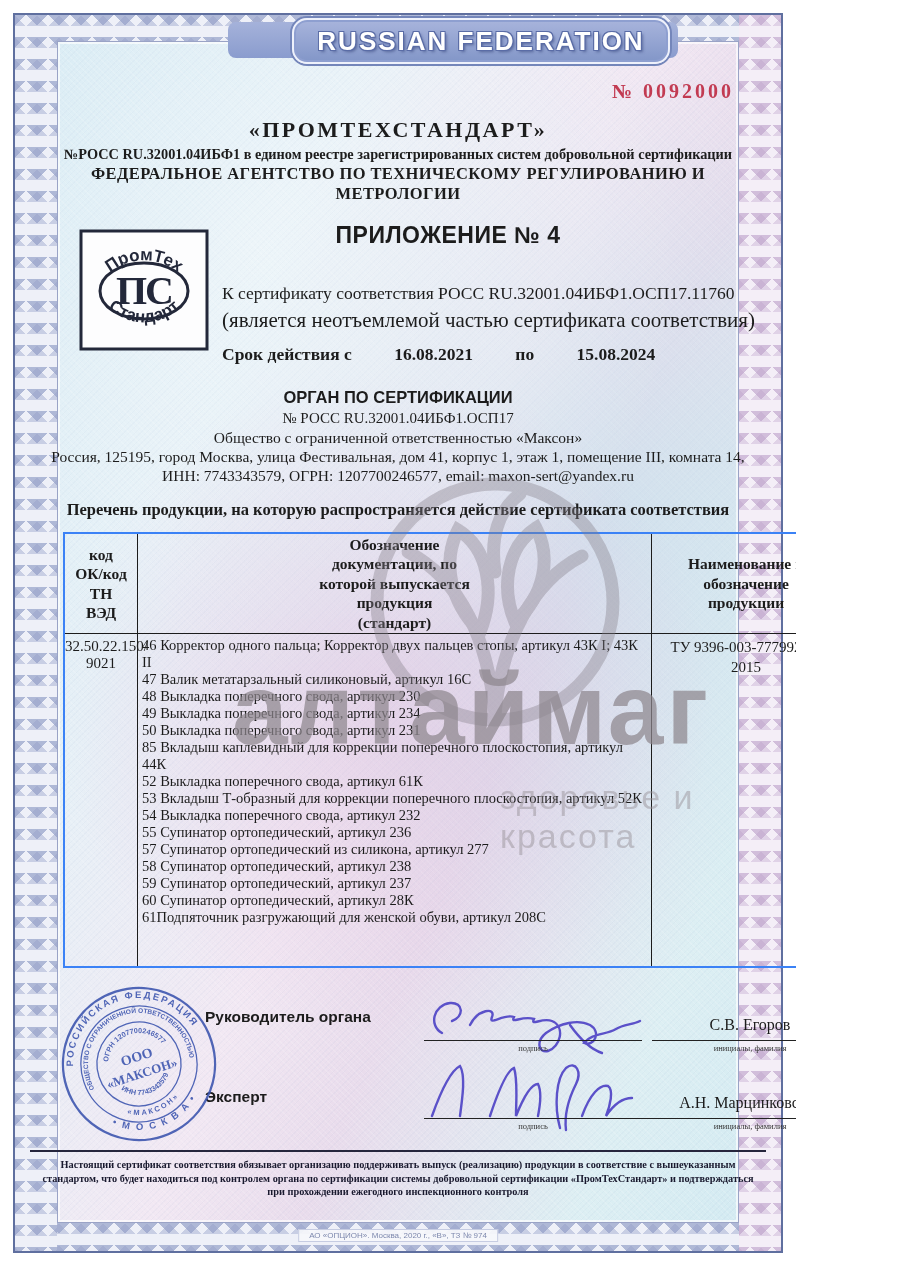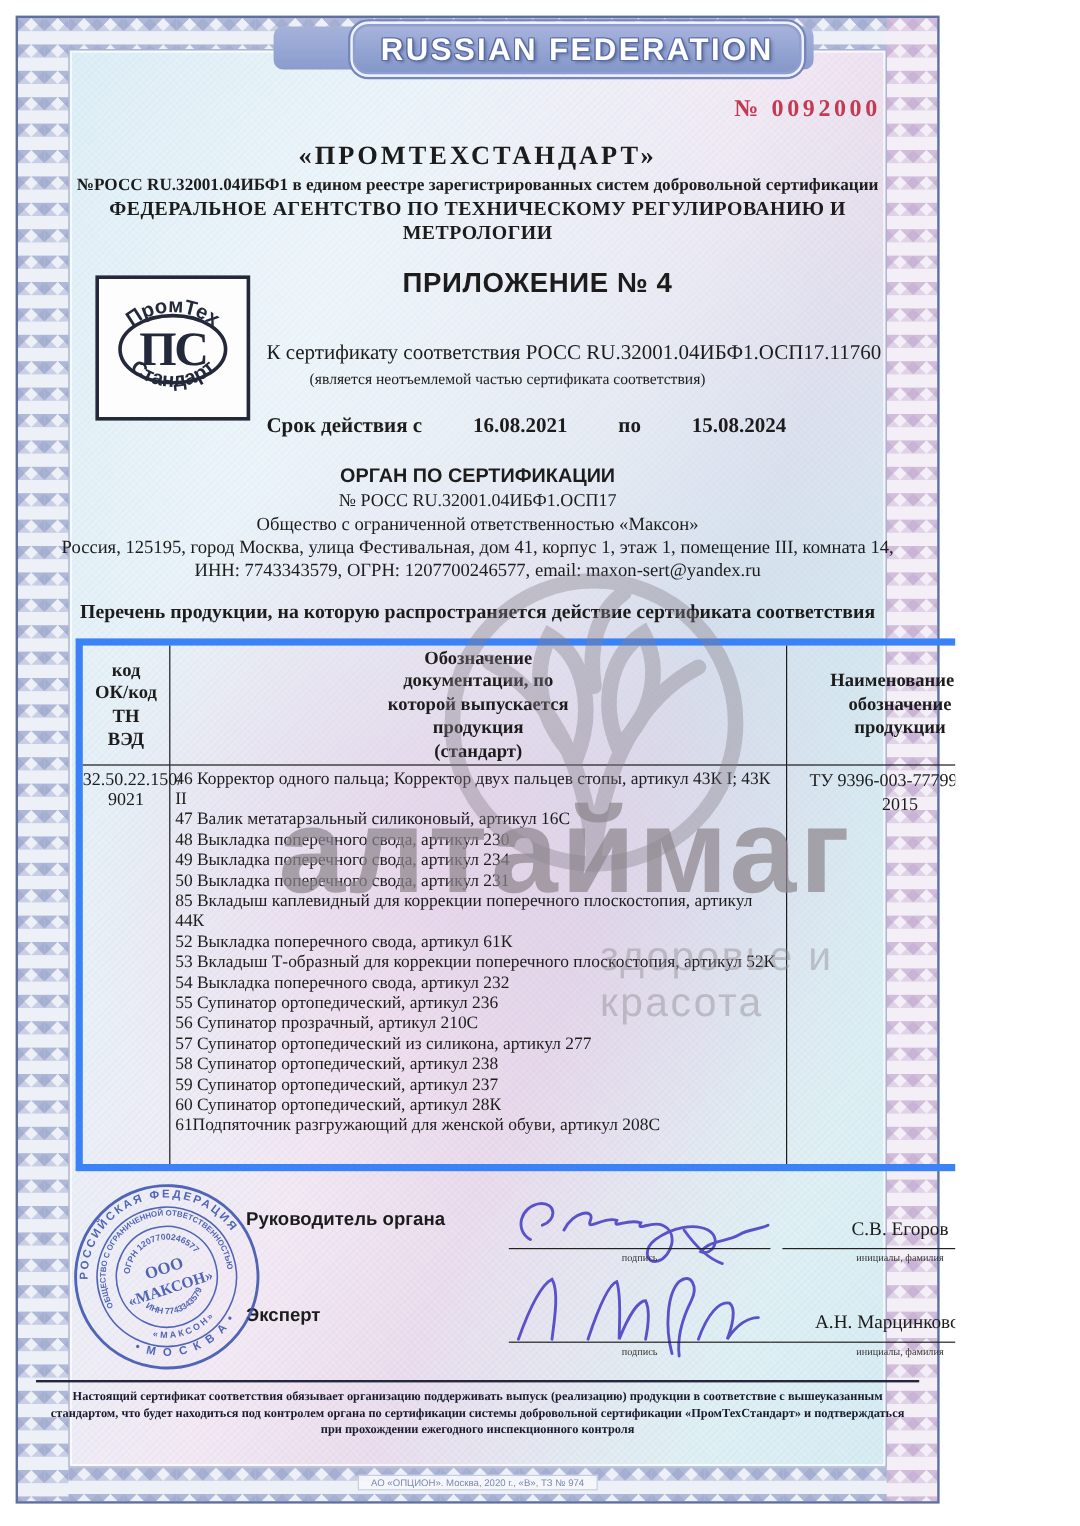--- a/index.html
+++ b/index.html
@@ -43,32 +43,32 @@
       color:#c23b52;font-weight:bold;margin-top:20px;}
   .h-center{position:absolute;left:40px;right:40px;text-align:center;}
   .t1{top:86px;font-size:23px;font-weight:bold;letter-spacing:2.5px;}
   .t2{top:117px;font-size:22px;font-weight:bold;letter-spacing:2.5px;}
   .t3{top:146px;font-size:14.3px;font-weight:bold;}
   .t4{top:164px;font-size:16.5px;font-weight:bold;letter-spacing:.4px;}
   .appendix-title{position:absolute;left:190px;right:90px;top:222px;text-align:center;
       font-family:"Liberation Sans",sans-serif;font-weight:bold;font-size:23px;letter-spacing:.5px;}
   .logo-box{position:absolute;left:78px;top:228px;}
   .cert-line1{position:absolute;left:222px;top:283px;font-size:17.5px;}
-  .cert-line2{position:absolute;left:222px;top:308px;font-size:13px;margin-left:36px;}
+  .cert-line2{position:absolute;left:222px;top:308px;font-size:21px;}
   .validity{position:absolute;left:222px;top:344px;font-size:17.5px;font-weight:bold;}
   .validity span{margin-right:38px;}
   
   .org-head{top:388px;font-family:"Liberation Sans",sans-serif;font-weight:bold;font-size:16.5px;}
   .org-num{top:410px;font-size:15px;}
   .org-name{top:429px;font-size:15.5px;}
   .org-addr{top:448px;font-size:15.5px;}
   .org-contacts{top:467px;font-size:15.5px;}
   .products-heading{top:500px;font-size:16.5px;font-weight:bold;}
   
-  .tbl{position:absolute;left:63px;top:532px;width:775px;border:6px solid #3b82f6;
+  .tbl{position:absolute;left:63px;top:532px;width:775px;border:2px solid #3b82f6;
       display:grid;grid-template-columns:73px 514px 1fr;grid-template-rows:100px 332px;
       font-size:15px;background:transparent;}
   .tbl > div{border-right:1.5px solid #1c1c1c;border-bottom:1.5px solid #1c1c1c;}
   .tbl > div:nth-child(3n){border-right:none;}
   .tbl > div:nth-child(n+4){border-bottom:none;}
   .th{display:flex;align-items:center;justify-content:center;text-align:center;
       font-weight:bold;font-size:15.5px;line-height:1.25;white-space:pre-line;padding:2px;}
   .td-code{padding-top:4px;text-align:center;white-space:pre-line;line-height:1.15;}
   .td-items{padding:3px 4px 0 4px;line-height:17px;font-size:14.5px;}
   .td-std{padding-top:4px;text-align:center;white-space:pre-line;line-height:1.3;}
@@ -171,21 +171,20 @@
         <div>46 Корректор одного пальца; Корректор двух пальцев стопы, артикул 43К I; 43К II</div>
         <div>47 Валик метатарзальный силиконовый, артикул 16С</div>
         <div>48 Выкладка поперечного свода, артикул 230</div>
         <div>49 Выкладка поперечного свода, артикул 234</div>
         <div>50 Выкладка поперечного свода, артикул 231</div>
         <div>85 Вкладыш каплевидный для коррекции поперечного плоскостопия, артикул 44К</div>
         <div>52 Выкладка поперечного свода, артикул 61К</div>
         <div>53 Вкладыш Т-образный для коррекции поперечного плоскостопия, артикул 52К</div>
         <div>54 Выкладка поперечного свода, артикул 232</div>
         <div>55 Супинатор ортопедический, артикул 236</div>
-        <div>56 Супинатор прозрачный, артикул 210С</div>
         <div>57 Супинатор ортопедический из силикона, артикул 277</div>
         <div>58 Супинатор ортопедический, артикул 238</div>
         <div>59 Супинатор ортопедический, артикул 237</div>
         <div>60 Супинатор ортопедический, артикул 28К</div>
         <div>61Подпяточник разгружающий для женской обуви, артикул 208С</div>
       </div>
     <div class="td-std">ТУ 9396-003-77799226-
 2015</div>
   </div>
 

